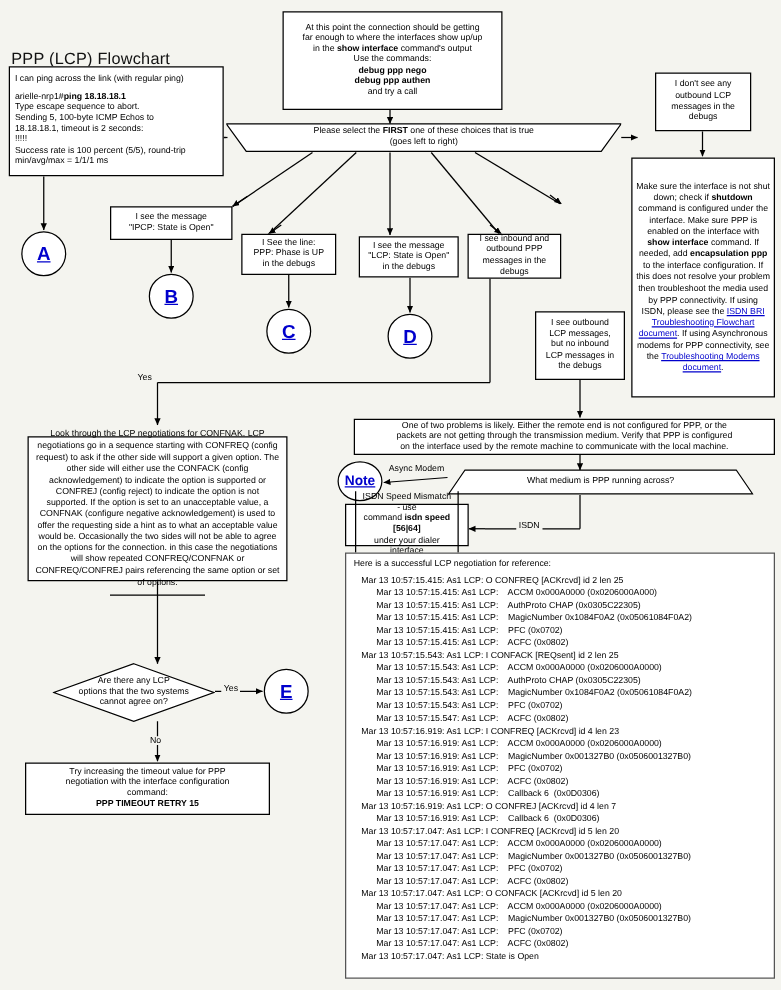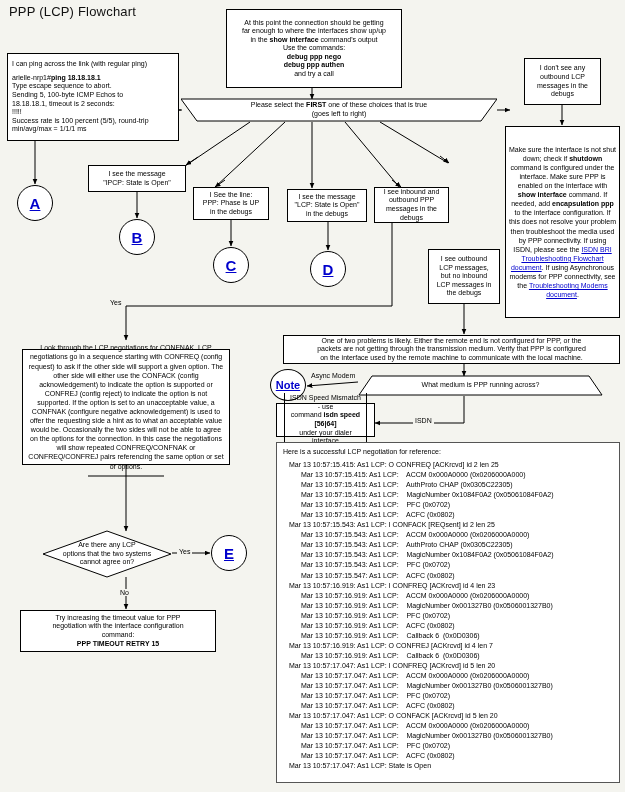--- a/index.html
+++ b/index.html
@@ -6,21 +6,21 @@
   body{
     width:625px;height:792px;position:relative;overflow:hidden;
     background:#f4f4ef;
     font-family:"Liberation Sans","DejaVu Sans",sans-serif;
     font-size:7px;color:#000;
     -webkit-font-smoothing:antialiased;
   }
   #root{position:absolute;inset:0;}
   .abs{position:absolute;box-sizing:border-box;}
 
-  .title{font-size:13px;letter-spacing:.2px;color:#111;}
+  .title{font-size:13px;letter-spacing:.2px;color:#111;margin-top:35px;}
 
   .box{
     background:#fff;border:1px solid #000;
     display:flex;flex-direction:column;justify-content:center;
     padding:3px 4px;line-height:1.22;
   }
   .box.thick{border-width:1.5px;}
   .center{text-align:center;}
   .left{text-align:left;}
   b{font-weight:bold;}

